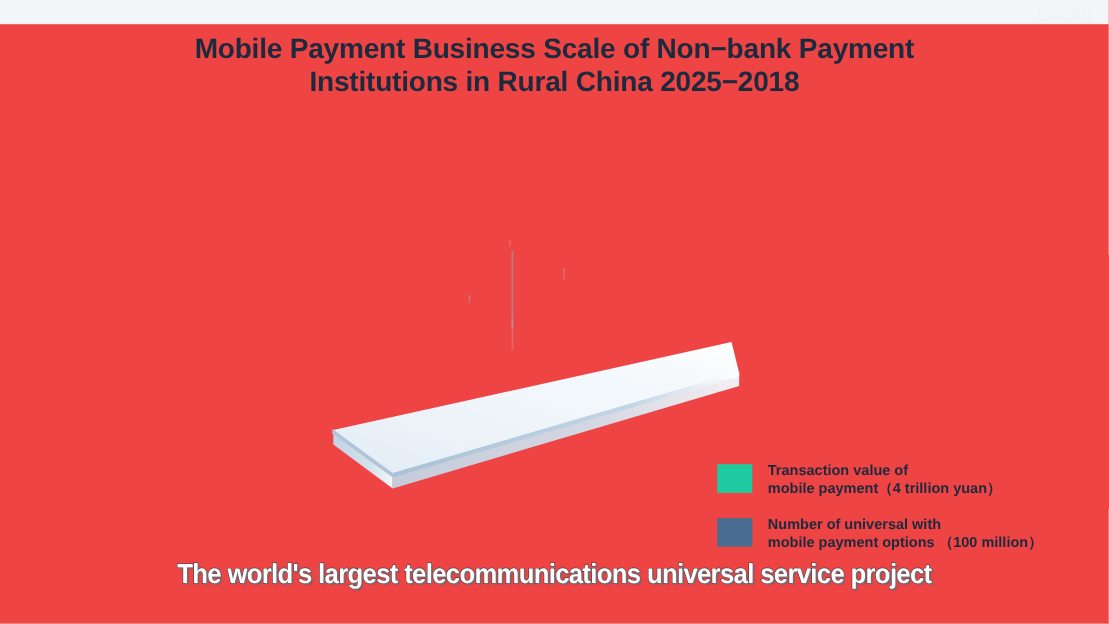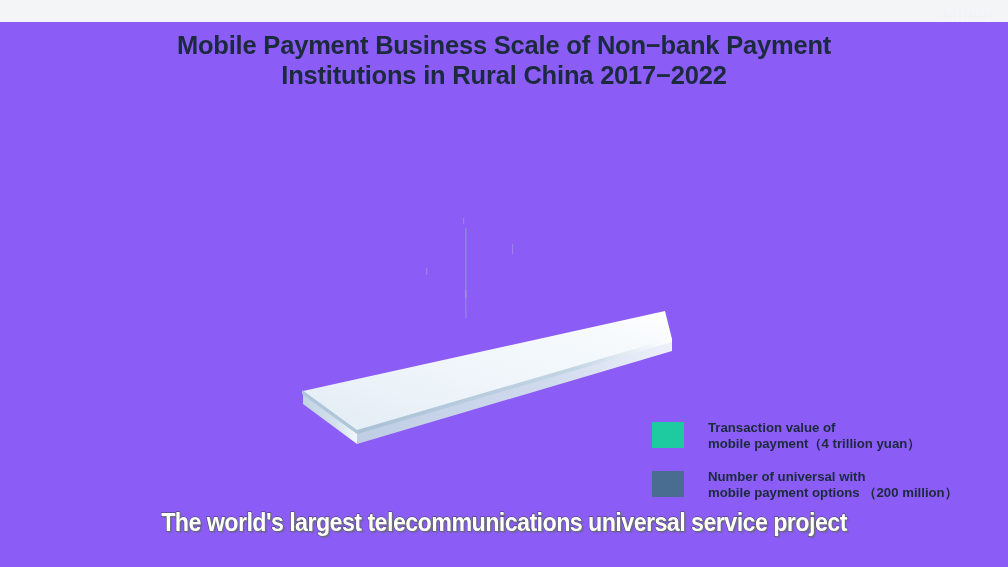--- a/index.html
+++ b/index.html
@@ -11,21 +11,21 @@
     height: 567px;
     background: #ffffff;
     font-family: "Liberation Sans", sans-serif;
     overflow: hidden;
     position: relative;
   }
 
   #slide {
     position: absolute;
     inset: 0;
-    background: #8b5cf6;
+    background: #ef4444;
   }
 
   
   .top-band {
     position: absolute;
     left: 0;
     top: 0;
     width: 1008px;
     height: 22px;
     background: #f4f5f7;
@@ -86,21 +86,21 @@
     align-items: flex-start;
     margin-bottom: 17px;
   }
   .legend-swatch {
     width: 32px;
     height: 26px;
     flex: 0 0 32px;
     margin-top: 2px;
   }
   .legend-label {
-    margin-left: 24px;
+    margin-left: 14px;
     color: #1b2a3d;
     font-size: 13.2px;
     font-weight: bold;
     line-height: 16px;
     white-space: nowrap;
   }
   .legend-label .l2 { display: block; }
 
   
   .caption {
@@ -125,21 +125,21 @@
 <body>
 
 <div id="slide">
 
   <div class="top-band"></div>
 
   <div class="watermark">bilibili</div>
 
   <div class="title">
     <span class="line">Mobile Payment Business Scale of Non−bank Payment</span>
-    <span class="line">Institutions in Rural China 2017−2022</span>
+    <span class="line">Institutions in Rural China 2025−2018</span>
   </div>
 
   <div class="chart-stage">
 
     <svg class="stage-svg" width="1008" height="370" viewBox="0 0 1008 370">
       <defs>
         <linearGradient id="topFaceGrad" x1="0" y1="1" x2="1" y2="0">
           <stop offset="0%" stop-color="#e3ecf4"></stop>
           <stop offset="45%" stop-color="#eff5fa"></stop>
           <stop offset="82%" stop-color="#f6fafd"></stop>
@@ -196,21 +196,21 @@
       <div class="legend-label">
         <span>Transaction value of</span>
         <span class="l2">mobile payment（4 trillion yuan）</span>
       </div>
     </div>
 
     <div class="legend-row">
       <div class="legend-swatch" style="background:#496d91"></div>
       <div class="legend-label">
         <span>Number of universal with</span>
-        <span class="l2">mobile payment options （200 million）</span>
+        <span class="l2">mobile payment options （100 million）</span>
       </div>
     </div>
 
   </div>
 
   <div class="caption">The world's largest telecommunications universal service project</div>
 
 </div>
 
 </body></html>

